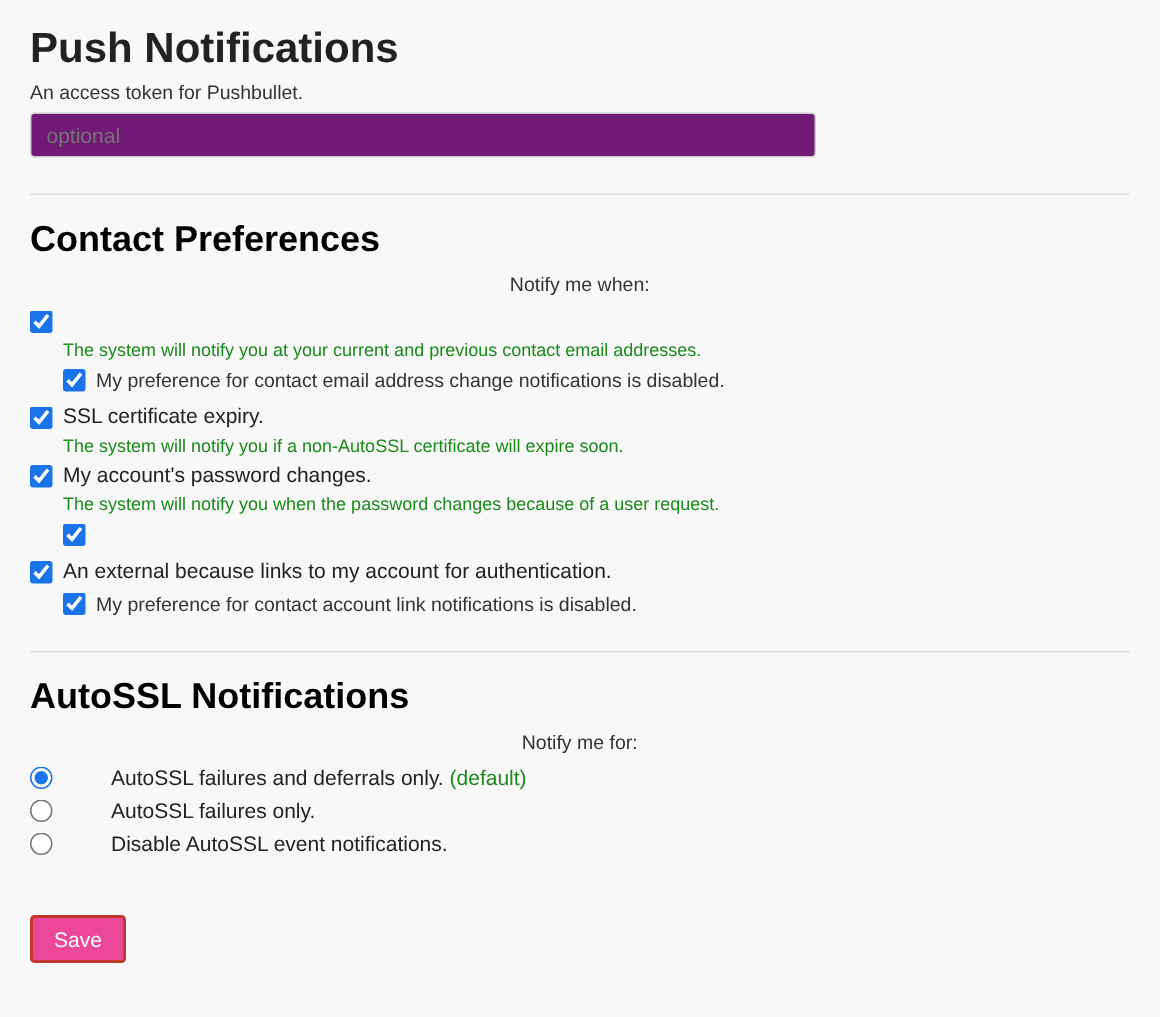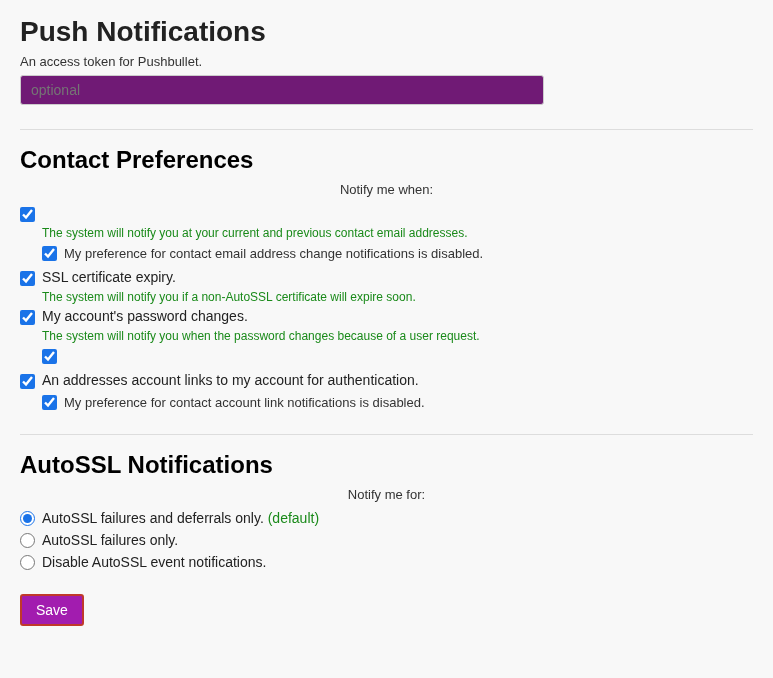--- a/index.html
+++ b/index.html
@@ -83,44 +83,45 @@
       flex-shrink: 0;
     }
     .sub-checkbox-label {
       font-size: 13px;
       color: #333;
     }
     .radio-row {
       display: flex;
       align-items: center;
       margin-bottom: 6px;
+      gap: 32px;
     }
     .radio-row input[type="radio"] {
       margin-right: 7px;
       accent-color: #1a73e8;
       width: 15px;
       height: 15px;
       flex-shrink: 0;
     }
     .radio-label {
       font-size: 14px;
       color: #222;
     }
     .radio-label .default-text {
       color: #1a8a1a;
     }
     .save-btn {
-      background: #a21caf;
+      background: #ec4899;
       color: #fff;
       border: 2px solid #c0392b;
       padding: 6px 14px;
       font-size: 14px;
       border-radius: 3px;
       cursor: pointer;
-      margin-top: 0;
+      margin-top: 16px;
     }
     .divider {
       border: none;
       border-top: 1px solid #ddd;
       margin: 16px 0;
     }
   </style>
 </head>
 <body>
 
@@ -160,21 +161,21 @@
     <input type="checkbox" id="cb4" checked="" style="">
     <label class="checkbox-label" for="cb4">My account's password changes.</label>
   </div>
   <div class="helper-text">The system will notify you when the password changes because of a user request.</div>
   <div class="sub-checkbox-row">
     <input type="checkbox" id="cb4sub" checked="" style="">
   </div>
 
   <div class="checkbox-row">
     <input type="checkbox" id="cb5" checked="" style="">
-    <label class="checkbox-label" for="cb5">An addresses account links to my account for authentication.</label>
+    <label class="checkbox-label" for="cb5">An external because links to my account for authentication.</label>
   </div>
   <div class="sub-checkbox-row">
     <input type="checkbox" id="cb5sub" checked="" style="">
     <label class="sub-checkbox-label" for="cb5sub">My preference for contact account link notifications is disabled.</label>
   </div>
 </div>
 
 <hr class="divider">
 
 

